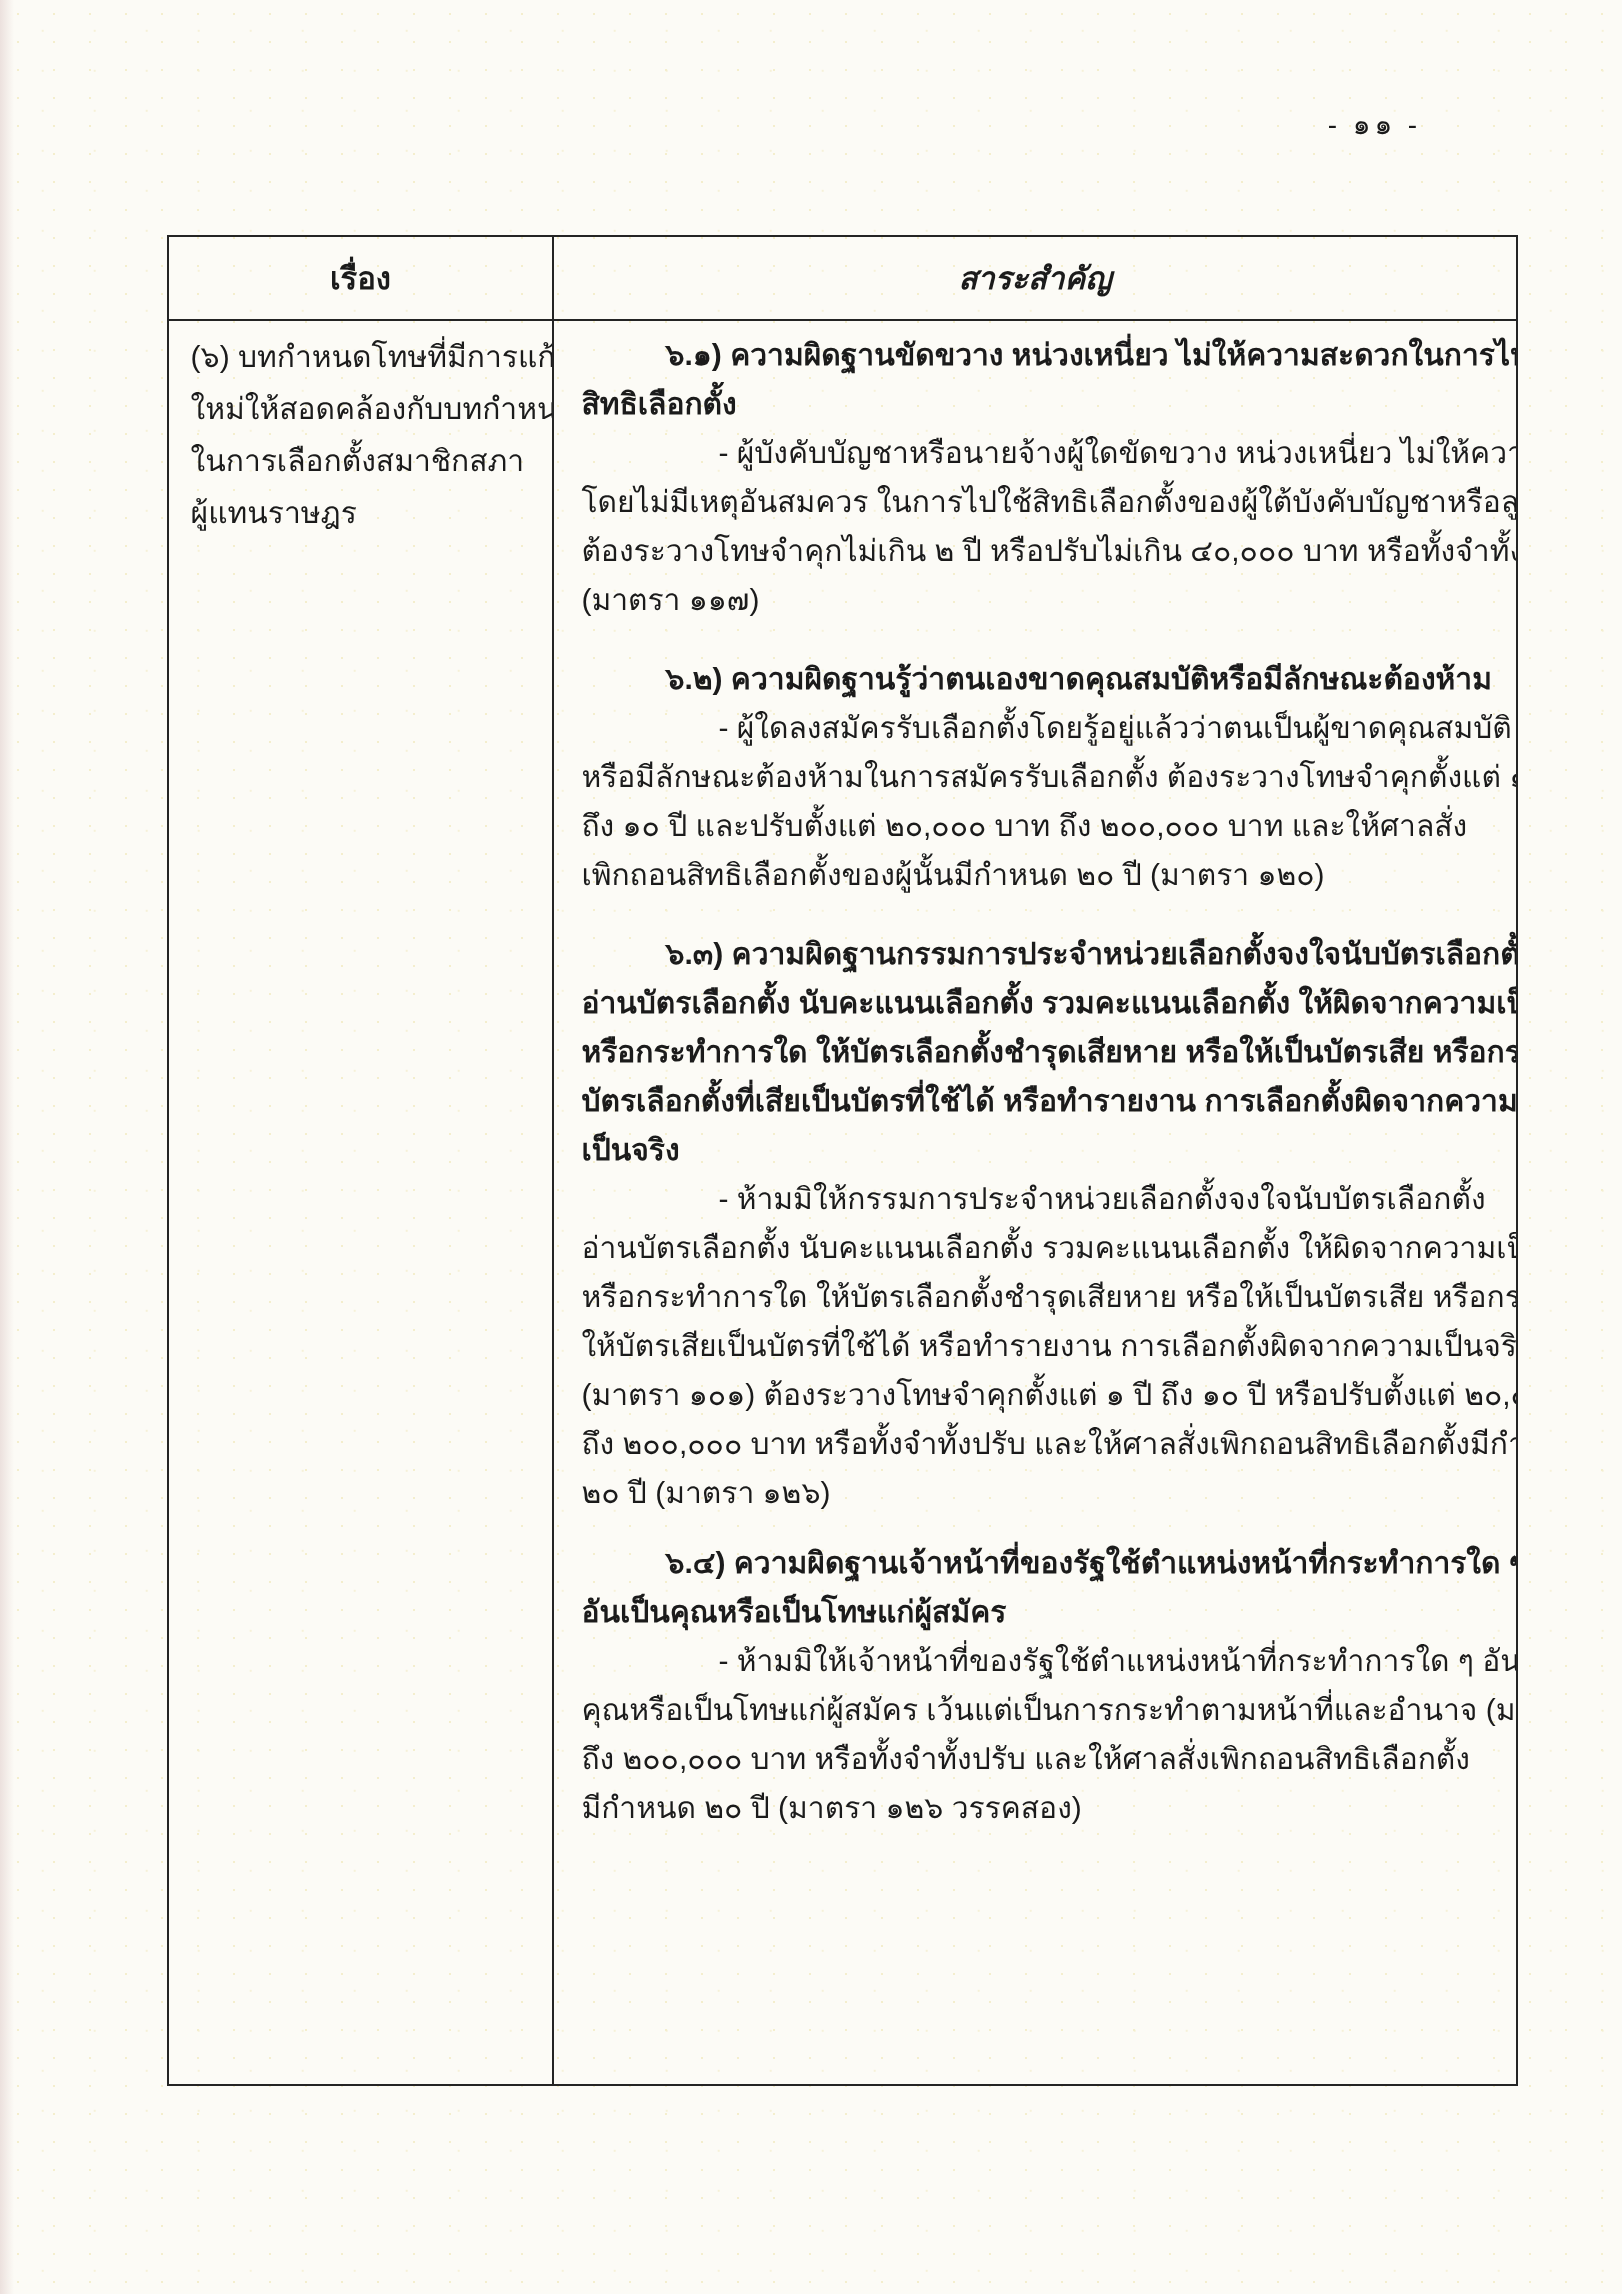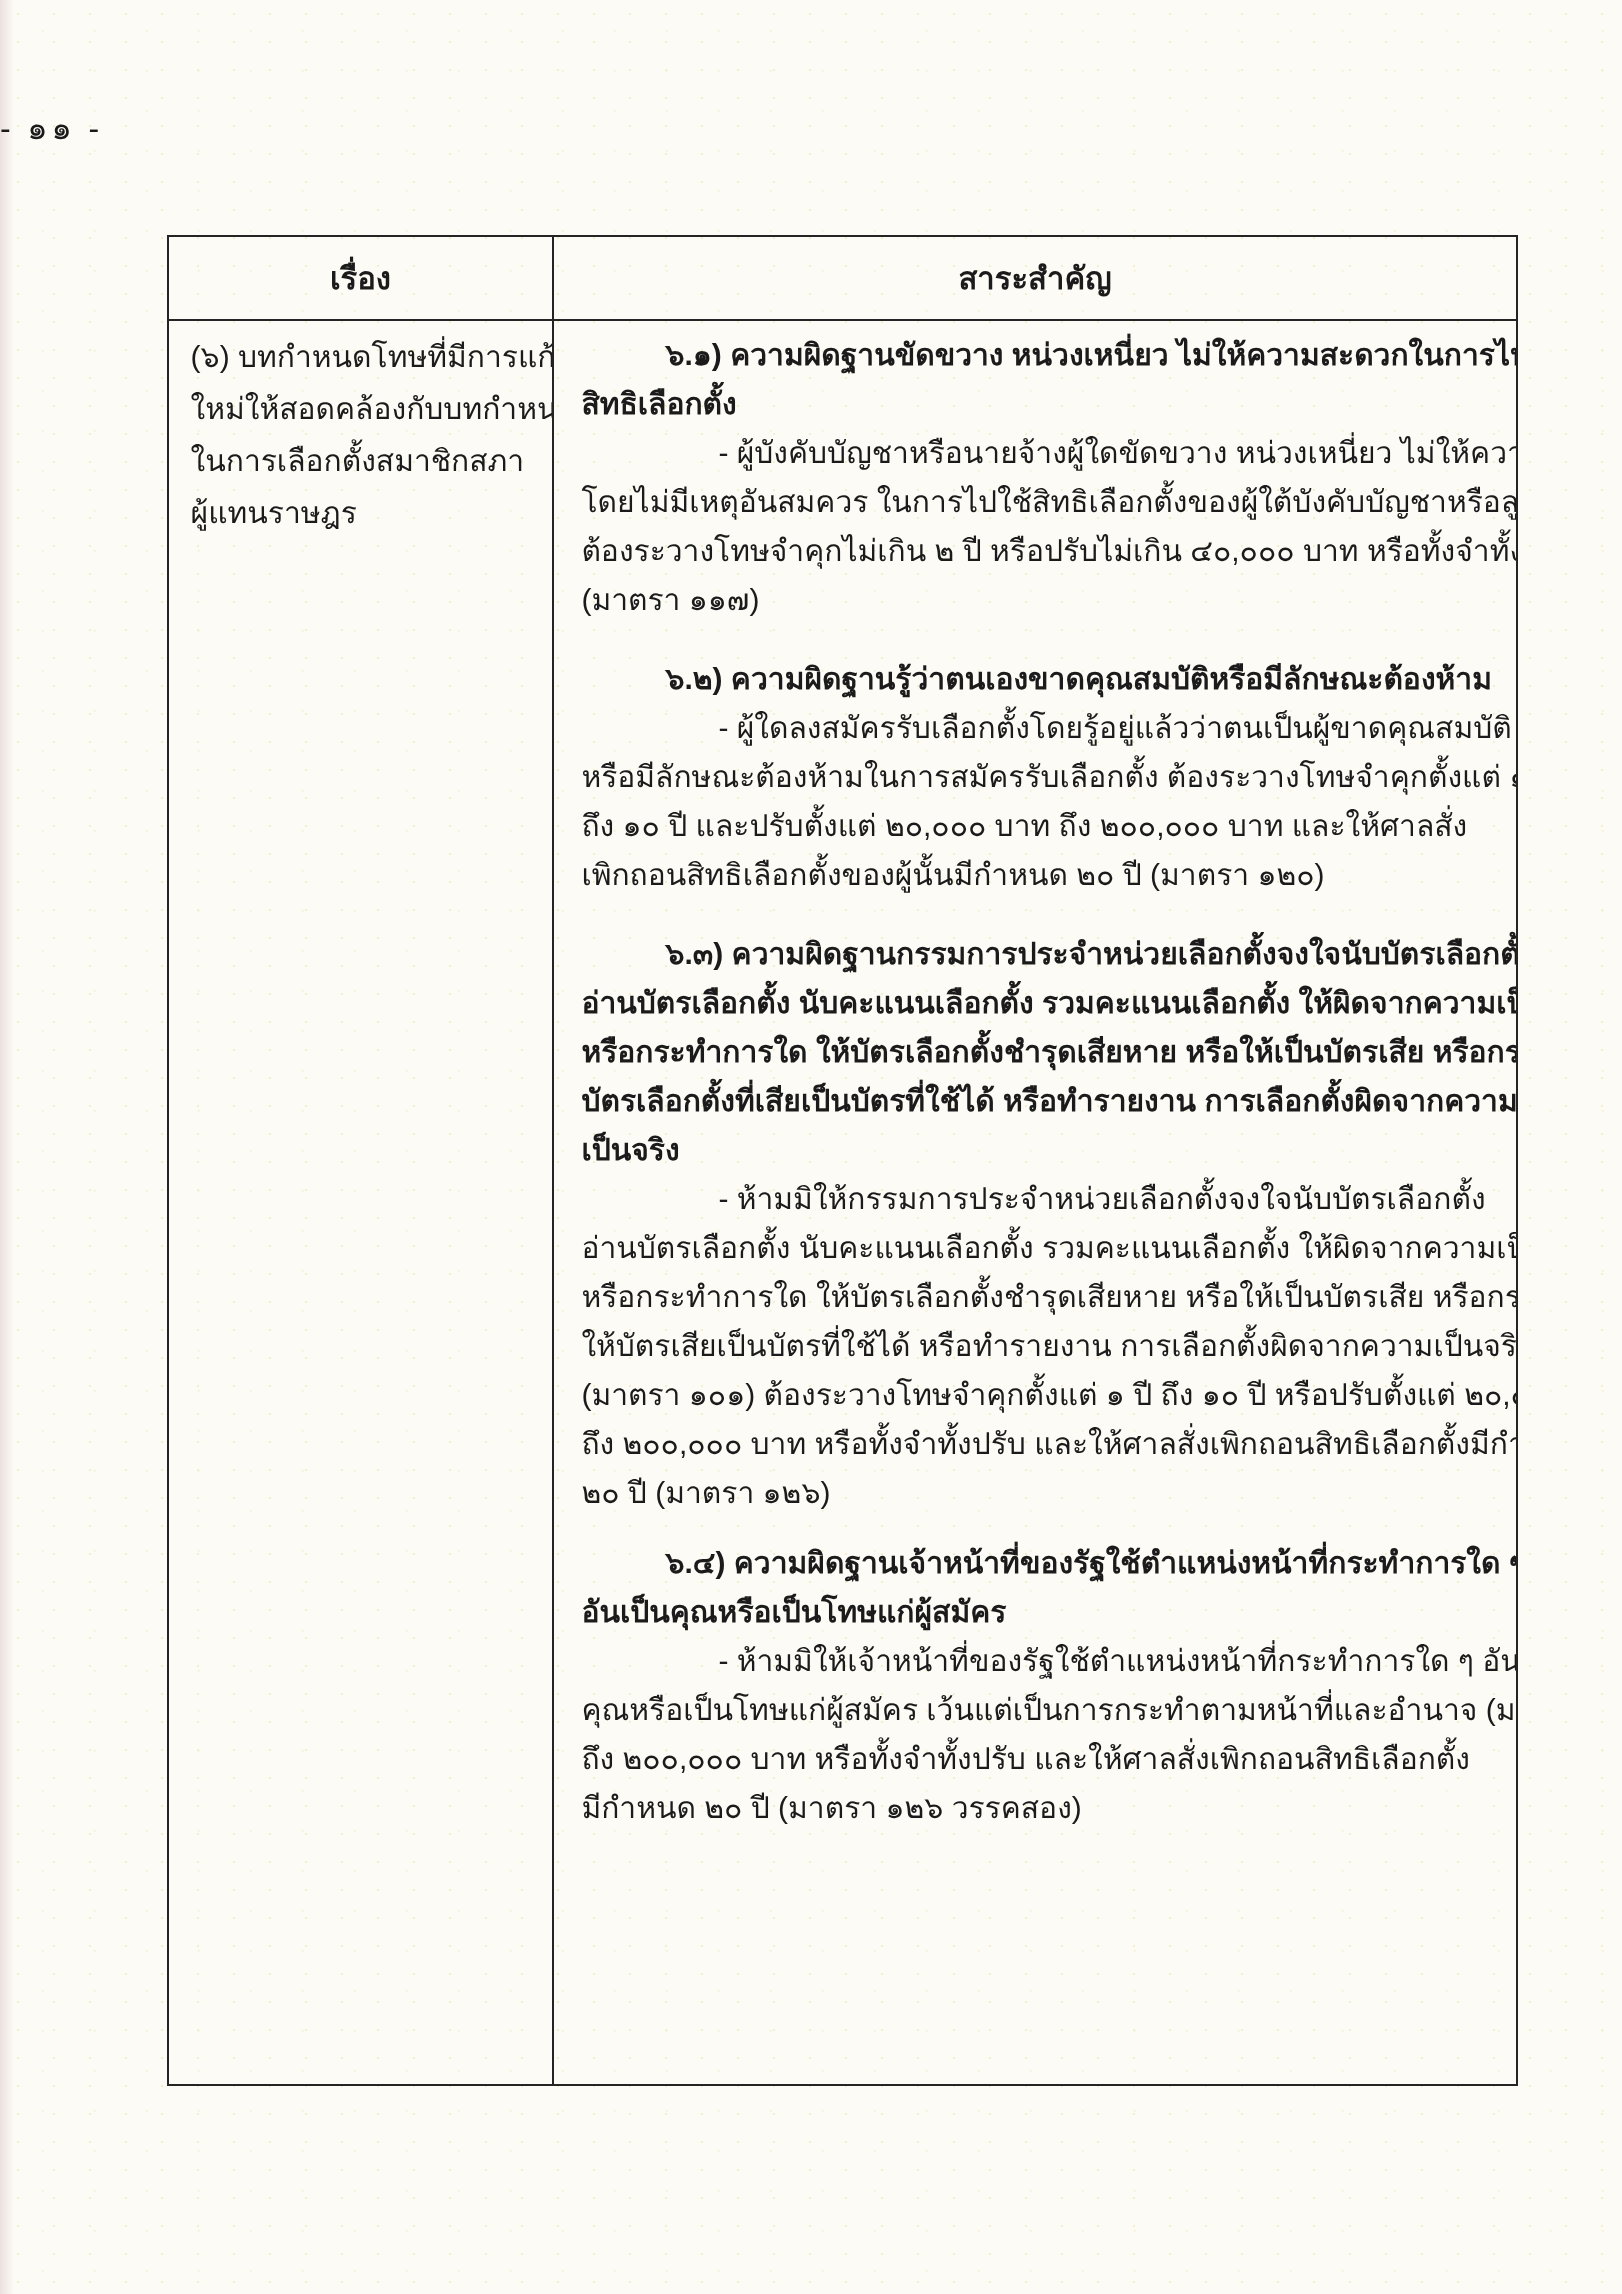--- a/index.html
+++ b/index.html
@@ -22,40 +22,41 @@
     box-shadow:0 0 5.9px rgba(0,0,0,.25);
   }
   
   .page::before{
     content:"";position:absolute;left:0;top:0;bottom:0;width:13.7px;
     background:linear-gradient(90deg, rgba(205,175,175,.35), rgba(205,175,175,0));
     pointer-events:none;
   }
   .pageno{
     position:absolute;top:102px;left:0;width:1380px;
-    text-align:left;
-    font-size:32px;letter-spacing:3.9px;
+    text-align:right;
+    font-size:28px;letter-spacing:3.9px;
     color:#191919;
+    padding-left:41px;
   }
   .tbl{
     position:absolute;left:167px;top:235px;
     width:1351px;height:1851px;
     border:2.9px solid #242424;
     box-sizing:border-box;
     display:grid;
     grid-template-columns:385px 1fr;
     grid-template-rows:84px 1fr;
   }
   .hcell{
     display:flex;align-items:center;justify-content:center;
     font-size:31px;font-weight:600;
     box-sizing:border-box;
   }
   .hl{border-right:2px solid #242424;border-bottom:2px solid #242424;}
-  .hr{border-bottom:2px solid #242424;}
+  .hr{border-bottom:2px solid #242424;font-style:italic;}
   .cell{box-sizing:border-box;overflow:hidden;}
   .cl{
     border-right:2px solid #242424;
     padding:9.8px 15.7px 0 21.6px;
     font-size:30px;line-height:52px;
   }
   .cr{
     padding:8.8px 11.8px 0 27.4px;
     font-size:30px;line-height:49px;
   }

